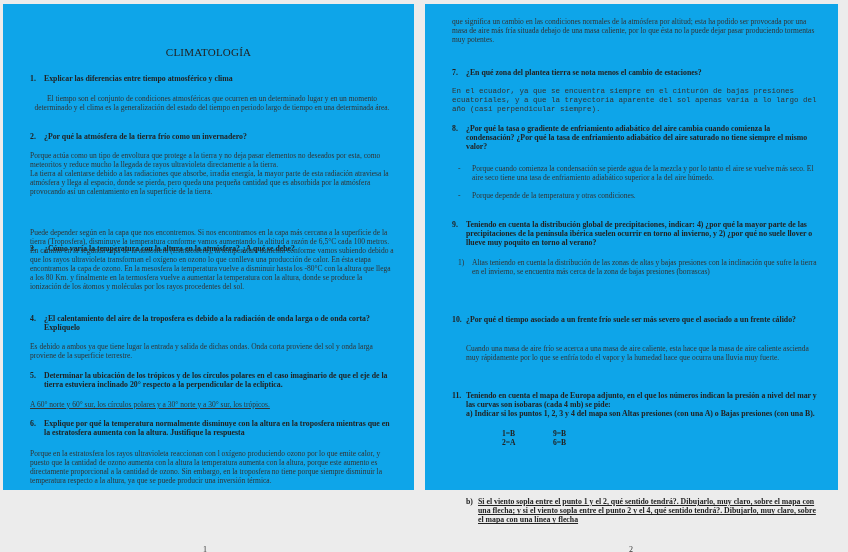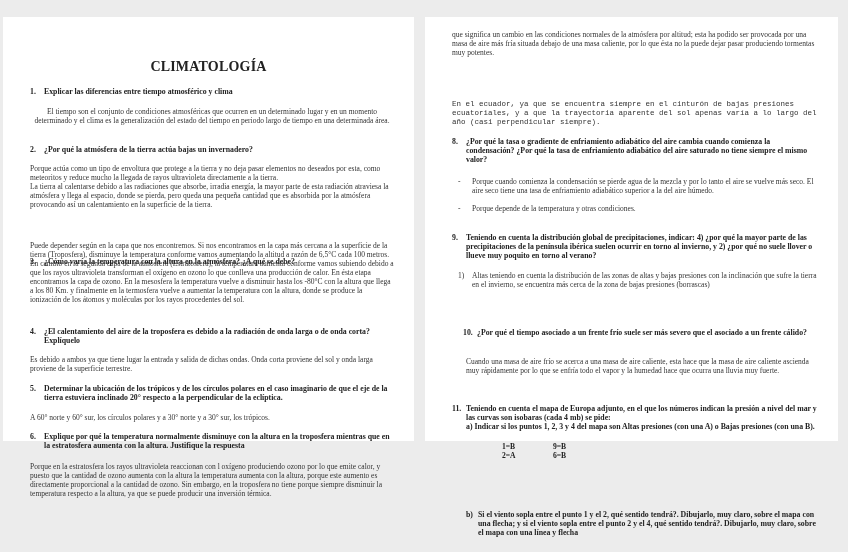--- a/index.html
+++ b/index.html
@@ -4,79 +4,80 @@
 <style>
   html, body { margin:0; padding:0; }
   body {
     width:848px; height:552px; overflow:hidden;
     background:#ececec;
     font-family:"Liberation Serif", "DejaVu Serif", serif;
     color:#222;
     position:relative;
   }
   .page {
-    position:absolute; top:17px; height:424px; background:#ffffff;
+    position:absolute; top:4px; height:486px; background:#0ea5e9;
     box-sizing:border-box;
   }
   #page1 { left:3px; width:411px; }
   #page2 { left:425px; width:413px; }
   .content { position:absolute; left:27px; right:20px; font-size:7.6px; line-height:9.2px; }
-  .title { position:absolute; left:0; right:0; top:42px; text-align:center; font-weight:bold; font-size:14px; letter-spacing:0.2px; }
+  .title { position:absolute; left:0; right:0; top:42px; text-align:center; font-weight:normal; font-size:11px; letter-spacing:0.2px; }
   .q { position:absolute; font-weight:bold; font-size:7.8px; line-height:9.2px; padding-left:14px; text-indent:-14px; }
   .q .num { display:inline-block; width:14px; text-indent:0; }
   .a { position:absolute; font-size:7.5px; line-height:9px; color:#333; }
   .bullet { position:absolute; font-size:7.5px; line-height:9px; color:#333; padding-left:20px; }
   .bullet .mark { position:absolute; left:6px; }
   .pnum { position:absolute; font-size:8px; color:#333; }
   .grid2 { position:absolute; font-size:7.6px; line-height:9px; font-weight:bold; }
   .grid2 span { display:inline-block; width:51px; }
 </style>
 </head>
 <body>
 
 <div class="page" id="page1">
   <div class="title">CLIMATOLOGÍA</div>
   <div class="content" style="top:0;height:552px;">
     <div class="q" style="top:70px;"><span class="num">1.</span><span>Explicar las diferencias entre tiempo atmosférico y clima</span></div>
     <div class="a" style="top:90px;text-align:center;">El tiempo son el conjunto de condiciones atmosféricas que ocurren en un determinado lugar y en un momento determinado y el clima es la generalización del estado del tiempo en periodo largo de tiempo en una determinada área.</div>
 
-    <div class="q" style="top:128px;"><span class="num">2.</span><span>¿Por qué la atmósfera de la tierra actúa bajas un invernadero?</span></div>
+    <div class="q" style="top:128px;"><span class="num">2.</span><span>¿Por qué la atmósfera de la tierra frío como un invernadero?</span></div>
     <div class="a" style="top:147px;"><span>Porque actúa como un tipo de envoltura que protege a la tierra y no deja pasar elementos no deseados por esta, como meteoritos y reduce mucho la llegada de rayos ultravioleta directamente a la tierra.</span><br><span>La tierra al calentarse debido a las radiaciones que absorbe, irradia energía, la mayor parte de esta radiación atraviesa la atmósfera y llega al espacio, donde se pierda, pero queda una pequeña cantidad que es absorbida por la atmósfera provocando así un calentamiento en la superficie de la tierra.</span></div>
 
     <div class="q" style="top:204px;margin-top:36px;"><span class="num">3.</span><span>¿Cómo varía la temperatura con la altura en la atmósfera? ¿A qué se debe?</span></div>
     <div class="a" style="top:224px;">Puede depender según en la capa que nos encontremos. Si nos encontramos en la capa más cercana a la superficie de la tierra (Troposfera), disminuye la temperatura conforme vamos aumentando la altitud a razón de 6,5°C cada 100 metros. En cambio en la segunda capa de la atmósfera (Estratosfera), la temperatura aumenta conforme vamos subiendo debido a que los rayos ultravioleta transforman el oxígeno en ozono lo que conlleva una producción de calor. En ésta etapa encontramos la capa de ozono. En la mesosfera la temperatura vuelve a disminuir hasta los -80°C con la altura que llega a los 80 Km. y finalmente en la termosfera vuelve a aumentar la temperatura con la altura, donde se produce la ionización de los átomos y moléculas por los rayos procedentes del sol.</div>
 
     <div class="q" style="top:310px;"><span class="num">4.</span><span>¿El calentamiento del aire de la troposfera es debido a la radiación de onda larga o de onda corta? Explíquelo</span></div>
     <div class="a" style="top:338px;">Es debido a ambos ya que tiene lugar la entrada y salida de dichas ondas. Onda corta proviene del sol y onda larga proviene de la superficie terrestre.</div>
 
     <div class="q" style="top:367px;"><span class="num">5.</span><span>Determinar la ubicación de los trópicos y de los círculos polares en el caso imaginario de que el eje de la tierra estuviera inclinado 20° respecto a la perpendicular de la eclíptica.</span></div>
-    <div class="a" style="top:396px;">A 60° norte y 60° sur, los círculos polares y a 30° norte y a 30° sur, los trópicos.</div>
+    <div class="a" style="top:396px;text-decoration:underline;">A 60° norte y 60° sur, los círculos polares y a 30° norte y a 30° sur, los trópicos.</div>
 
     <div class="q" style="top:415px;"><span class="num">6.</span><span>Explique por qué la temperatura normalmente disminuye con la altura en la troposfera mientras que en la estratosfera aumenta con la altura. Justifique la respuesta</span></div>
     <div class="a" style="top:445px;">Porque en la estratosfera los rayos ultravioleta reaccionan con l oxígeno produciendo ozono por lo que emite calor, y puesto que la cantidad de ozono aumenta con la altura la temperatura aumenta con la altura, porque este aumento es directamente proporcional a la cantidad de ozono. Sin embargo, en la troposfera no tiene porque siempre disminuir la temperatura respecto a la altura, ya que se puede producir una inversión térmica.</div>
   </div>
   <div class="pnum" style="left:200px;top:541px;">1</div>
 </div>
 
 <div class="page" id="page2">
   <div class="content" style="top:0;height:552px;">
     <div class="a" style="top:13px;">que significa un cambio en las condiciones normales de la atmósfera por altitud; esta ha podido ser provocada por una masa de aire más fría situada debajo de una masa caliente, por lo que ésta no la puede dejar pasar produciendo tormentas muy potentes.</div>
 
+    <div class="q" style="top:64px;"><span class="num">7.</span><span>¿En qué zona del plantea tierra se nota menos el cambio de estaciones?</span></div>
     <div class="a" style="top:83px;font-family:Liberation Mono, monospace;">En el ecuador, ya que se encuentra siempre en el cinturón de bajas presiones ecuatoriales, y a que la trayectoria aparente del sol apenas varía a lo largo del año (casi perpendicular siempre).</div>
 
     <div class="q" style="top:120px;"><span class="num">8.</span><span>¿Por qué la tasa o gradiente de enfriamiento adiabático del aire cambia cuando comienza la condensación? ¿Por qué la tasa de enfriamiento adiabático del aire saturado no tiene siempre el mismo valor?</span></div>
     <div class="bullet" style="top:160px;left:0;right:0;"><span class="mark">-</span><span>Porque cuando comienza la condensación se pierde agua de la mezcla y por lo tanto el aire se vuelve más seco. El aire seco tiene una tasa de enfriamiento adiabático superior a la del aire húmedo.</span></div>
     <div class="bullet" style="top:187px;left:0;right:0;"><span class="mark">-</span><span>Porque depende de la temperatura y otras condiciones.</span></div>
 
     <div class="q" style="top:216px;"><span class="num">9.</span><span>Teniendo en cuenta la distribución global de precipitaciones, indicar: 4) ¿por qué la mayor parte de las precipitaciones de la península ibérica suelen ocurrir en torno al invierno, y 2) ¿por qué no suele llover o llueve muy poquito en torno al verano?</span></div>
     <div class="bullet" style="top:254px;left:0;right:0;"><span class="mark">1)</span><span>Altas teniendo en cuenta la distribución de las zonas de altas y bajas presiones con la inclinación que sufre la tierra en el invierno, se encuentra más cerca de la zona de bajas presiones (borrascas)</span></div>
 
-    <div class="q" style="top:311px;margin-left:11px;"><span class="num">10.</span><span>¿Por qué el tiempo asociado a un frente frío suele ser más severo que el asociado a un frente cálido?</span></div>
+    <div class="q" style="top:311px;"><span class="num">10.</span><span>¿Por qué el tiempo asociado a un frente frío suele ser más severo que el asociado a un frente cálido?</span></div>
     <div class="a" style="top:340px;left:14px;">Cuando una masa de aire frío se acerca a una masa de aire caliente, esta hace que la masa de aire caliente ascienda muy rápidamente por lo que se enfría todo el vapor y la humedad hace que ocurra una lluvia muy fuerte.</div>
 
     <div class="q" style="top:387px;"><span class="num">11.</span><span>Teniendo en cuenta el mapa de Europa adjunto, en el que los números indican la presión a nivel del mar y las curvas son isobaras (cada 4 mb) se pide:</span><br><span>a) Indicar si los puntos 1, 2, 3 y 4 del mapa son Altas presiones (con una A) o Bajas presiones (con una B).</span></div>
     <div class="grid2" style="top:425px;left:50px;"><span>1=B</span><span>9=B</span></div>
     <div class="grid2" style="top:434px;left:50px;"><span>2=A</span><span>6=B</span></div>
 
-    <div class="q" style="top:493px;left:14px;padding-left:12px;text-indent:-12px;"><span class="num" style="width:12px;">b)</span><span>Si el viento sopla entre el punto 1 y el 2, qué sentido tendrá?. Dibujarlo, muy claro, sobre el mapa con una flecha; y si el viento sopla entre el punto 2 y el 4, qué sentido tendrá?. Dibujarlo, muy claro, sobre el mapa con una línea y flecha</span></div>
+    <div class="q" style="top:493px;left:14px;padding-left:12px;text-indent:-12px;text-decoration:underline;"><span class="num" style="width:12px;">b)</span><span>Si el viento sopla entre el punto 1 y el 2, qué sentido tendrá?. Dibujarlo, muy claro, sobre el mapa con una flecha; y si el viento sopla entre el punto 2 y el 4, qué sentido tendrá?. Dibujarlo, muy claro, sobre el mapa con una línea y flecha</span></div>
   </div>
   <div class="pnum" style="left:204px;top:541px;">2</div>
 </div>
 
 </body></html>

